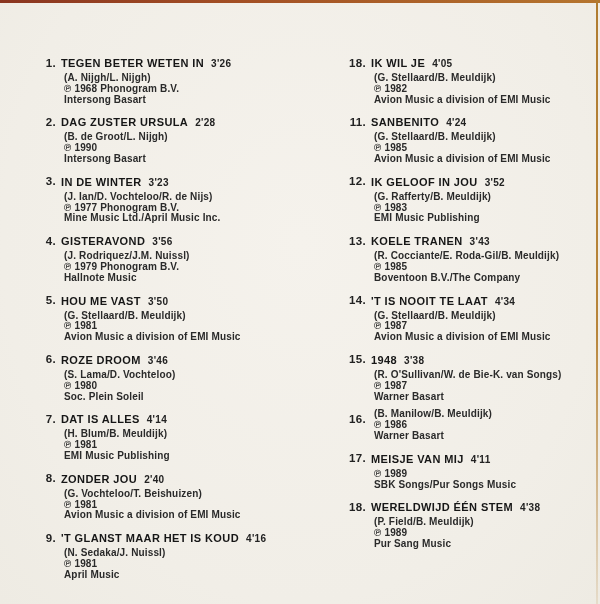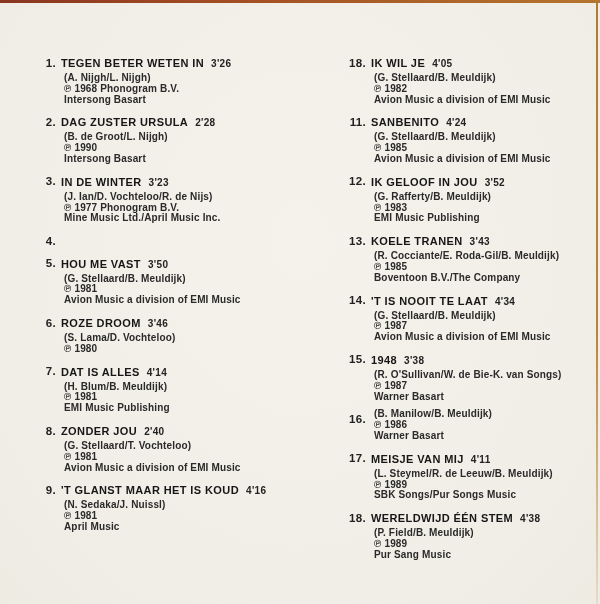--- a/index.html
+++ b/index.html
@@ -121,20 +121,28 @@
           <span class="title">IN DE WINTER</span><span class="time">3'23</span>
         </div>
         <div class="credit">(J. Ian/D. Vochteloo/R. de Nijs)</div>
         <div class="credit">℗ 1977 Phonogram B.V.</div>
         <div class="credit">Mine Music Ltd./April Music Inc.</div>
       </div>
     </div>
 
     <div class="track">
       <div class="num">4.</div>
+      <div class="track-body">
+        <div class="title-line">
+          <span class="title">GISTERAVOND</span><span class="time">3'56</span>
+        </div>
+        <div class="credit">(J. Rodriquez/J.M. Nuissl)</div>
+        <div class="credit">℗ 1979 Phonogram B.V.</div>
+        <div class="credit">Hallnote Music</div>
+      </div>
     </div>
 
     <div class="track">
       <div class="num">5.</div>
       <div class="track-body">
         <div class="title-line">
           <span class="title">HOU ME VAST</span><span class="time">3'50</span>
         </div>
         <div class="credit">(G. Stellaard/B. Meuldijk)</div>
         <div class="credit">℗ 1981</div>
@@ -143,20 +151,21 @@
     </div>
 
     <div class="track">
       <div class="num">6.</div>
       <div class="track-body">
         <div class="title-line">
           <span class="title">ROZE DROOM</span><span class="time">3'46</span>
         </div>
         <div class="credit">(S. Lama/D. Vochteloo)</div>
         <div class="credit">℗ 1980</div>
+        <div class="credit">Soc. Plein Soleil</div>
       </div>
     </div>
 
     <div class="track">
       <div class="num">7.</div>
       <div class="track-body">
         <div class="title-line">
           <span class="title">DAT IS ALLES</span><span class="time">4'14</span>
         </div>
         <div class="credit">(H. Blum/B. Meuldijk)</div>
@@ -164,21 +173,21 @@
         <div class="credit">EMI Music Publishing</div>
       </div>
     </div>
 
     <div class="track">
       <div class="num">8.</div>
       <div class="track-body">
         <div class="title-line">
           <span class="title">ZONDER JOU</span><span class="time">2'40</span>
         </div>
-        <div class="credit">(G. Stellaard/T. Vochteloo)</div>
+        <div class="credit">(G. Vochteloo/T. Beishuizen)</div>
         <div class="credit">℗ 1981</div>
         <div class="credit">Avion Music a division of EMI Music</div>
       </div>
     </div>
 
     <div class="track">
       <div class="num">9.</div>
       <div class="track-body">
         <div class="title-line">
           <span class="title">'T GLANST MAAR HET IS KOUD</span><span class="time">4'16</span>
@@ -270,21 +279,20 @@
         <div class="credit">Warner Basart</div>
       </div>
     </div>
 
     <div class="track">
       <div class="num">17.</div>
       <div class="track-body">
         <div class="title-line">
           <span class="title">MEISJE VAN MIJ</span><span class="time">4'11</span>
         </div>
-        <div class="credit">(L. Steymel/R. de Leeuw/B. Meuldijk)</div>
         <div class="credit">℗ 1989</div>
         <div class="credit">SBK Songs/Pur Songs Music</div>
       </div>
     </div>
 
     <div class="track">
       <div class="num">18.</div>
       <div class="track-body">
         <div class="title-line">
           <span class="title">WERELDWIJD ÉÉN STEM</span><span class="time">4'38</span>

